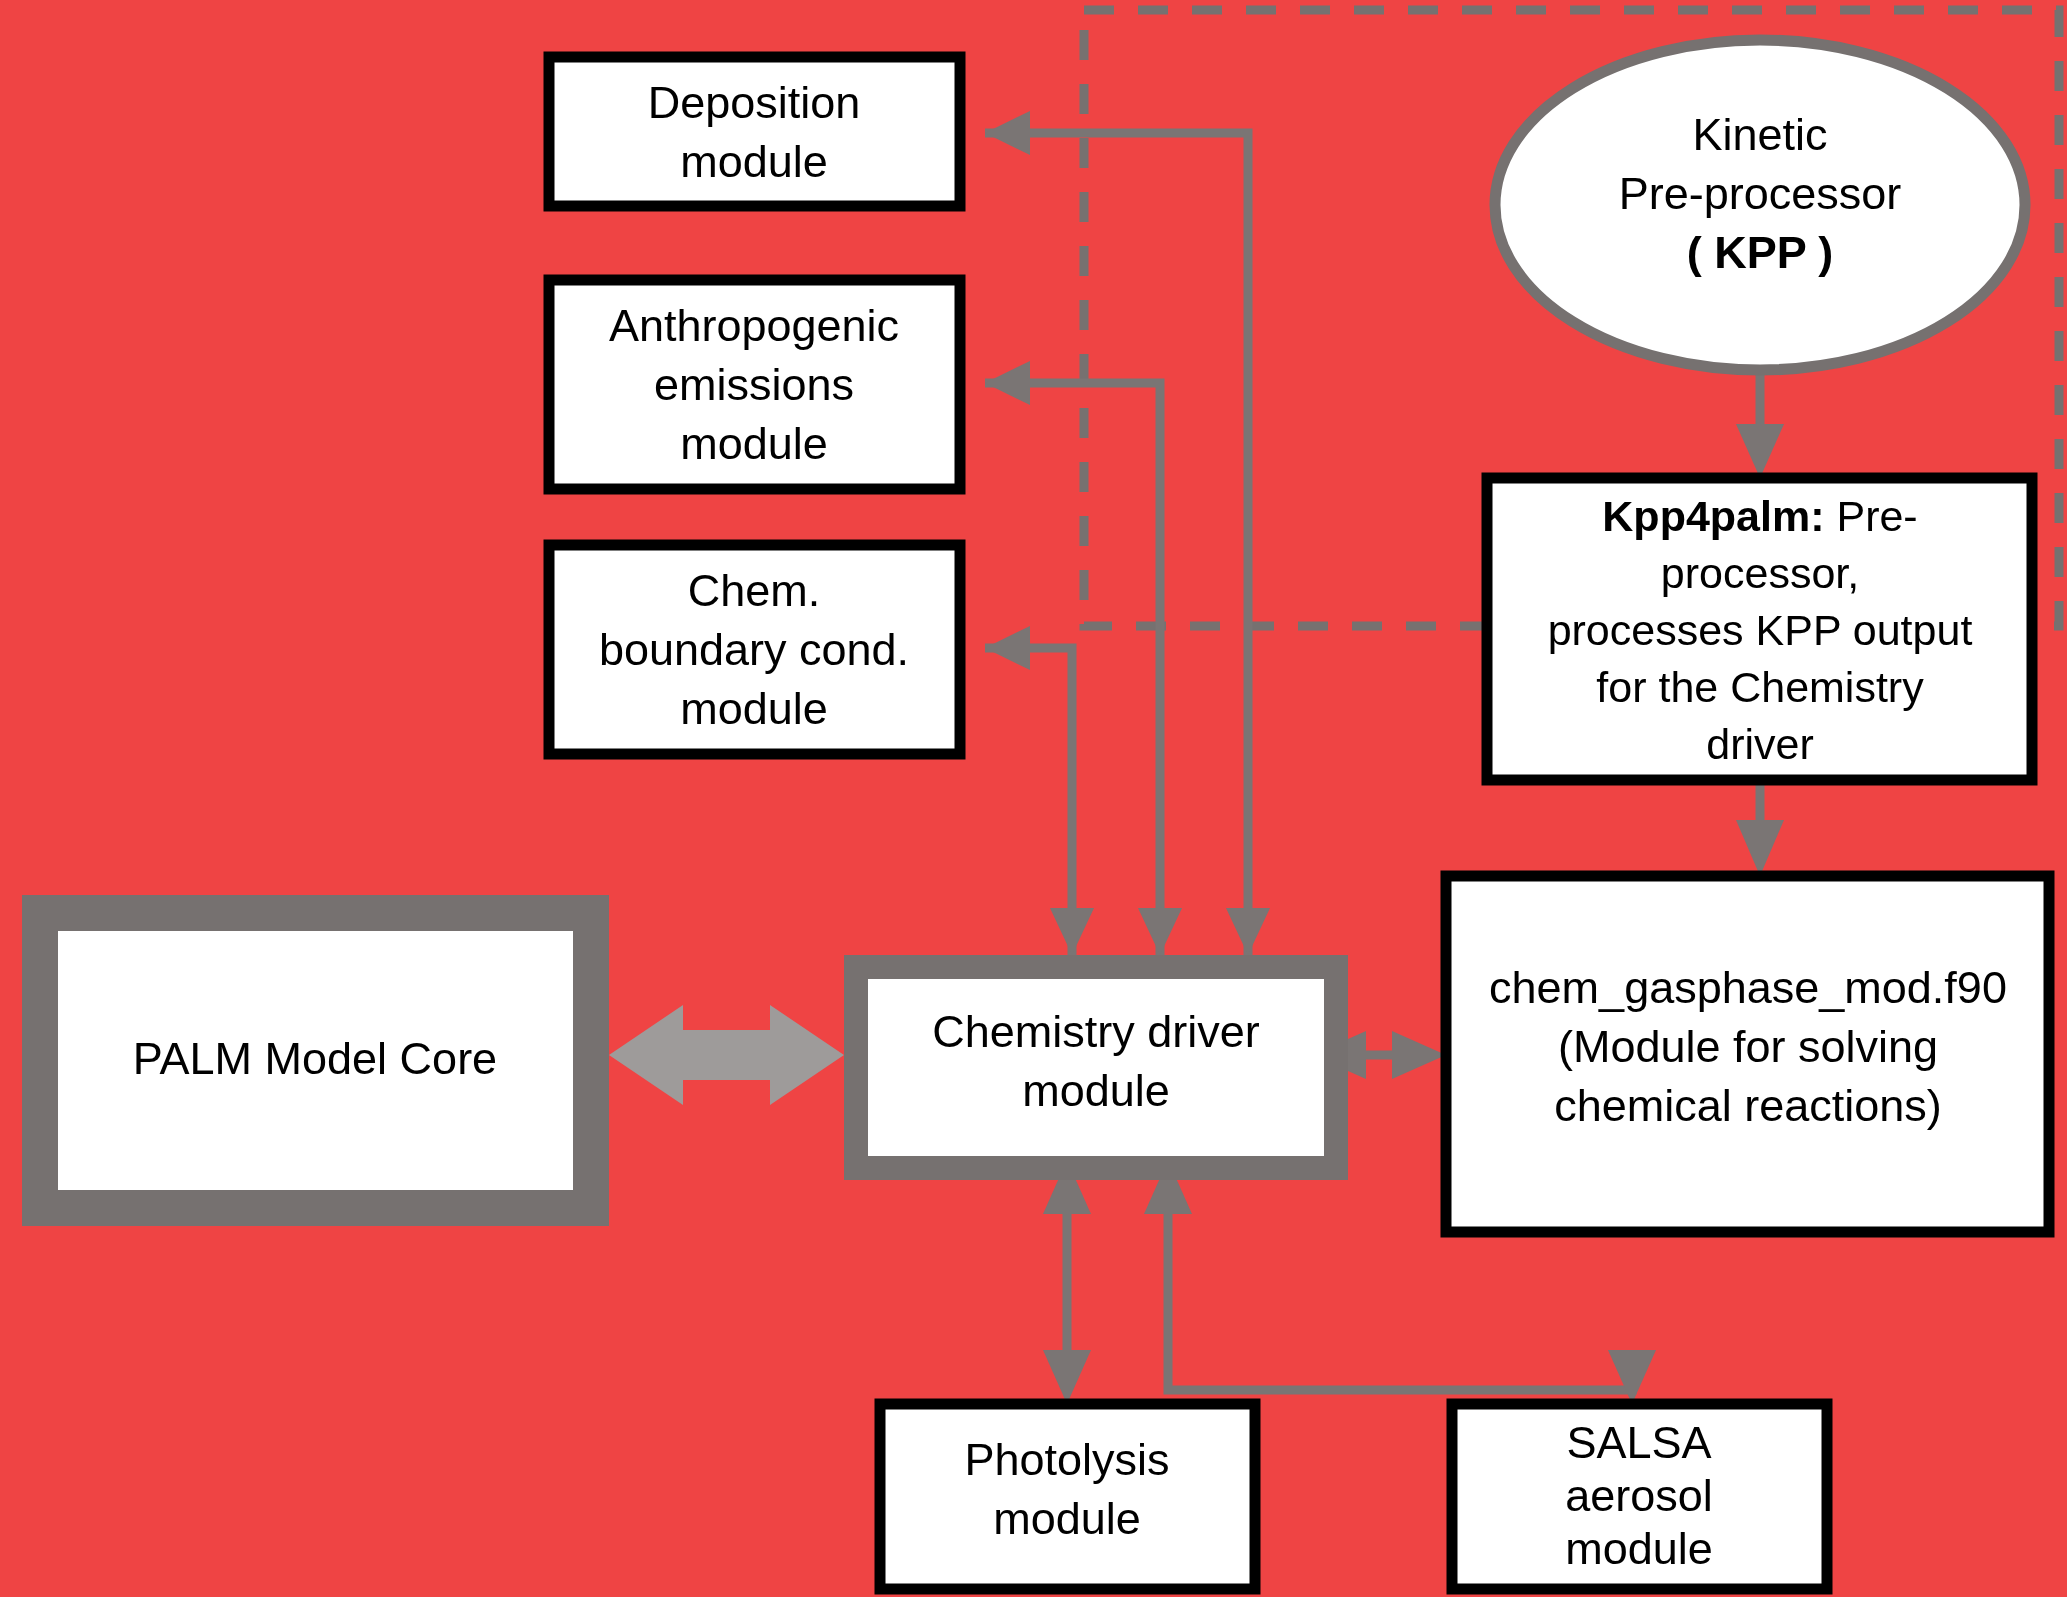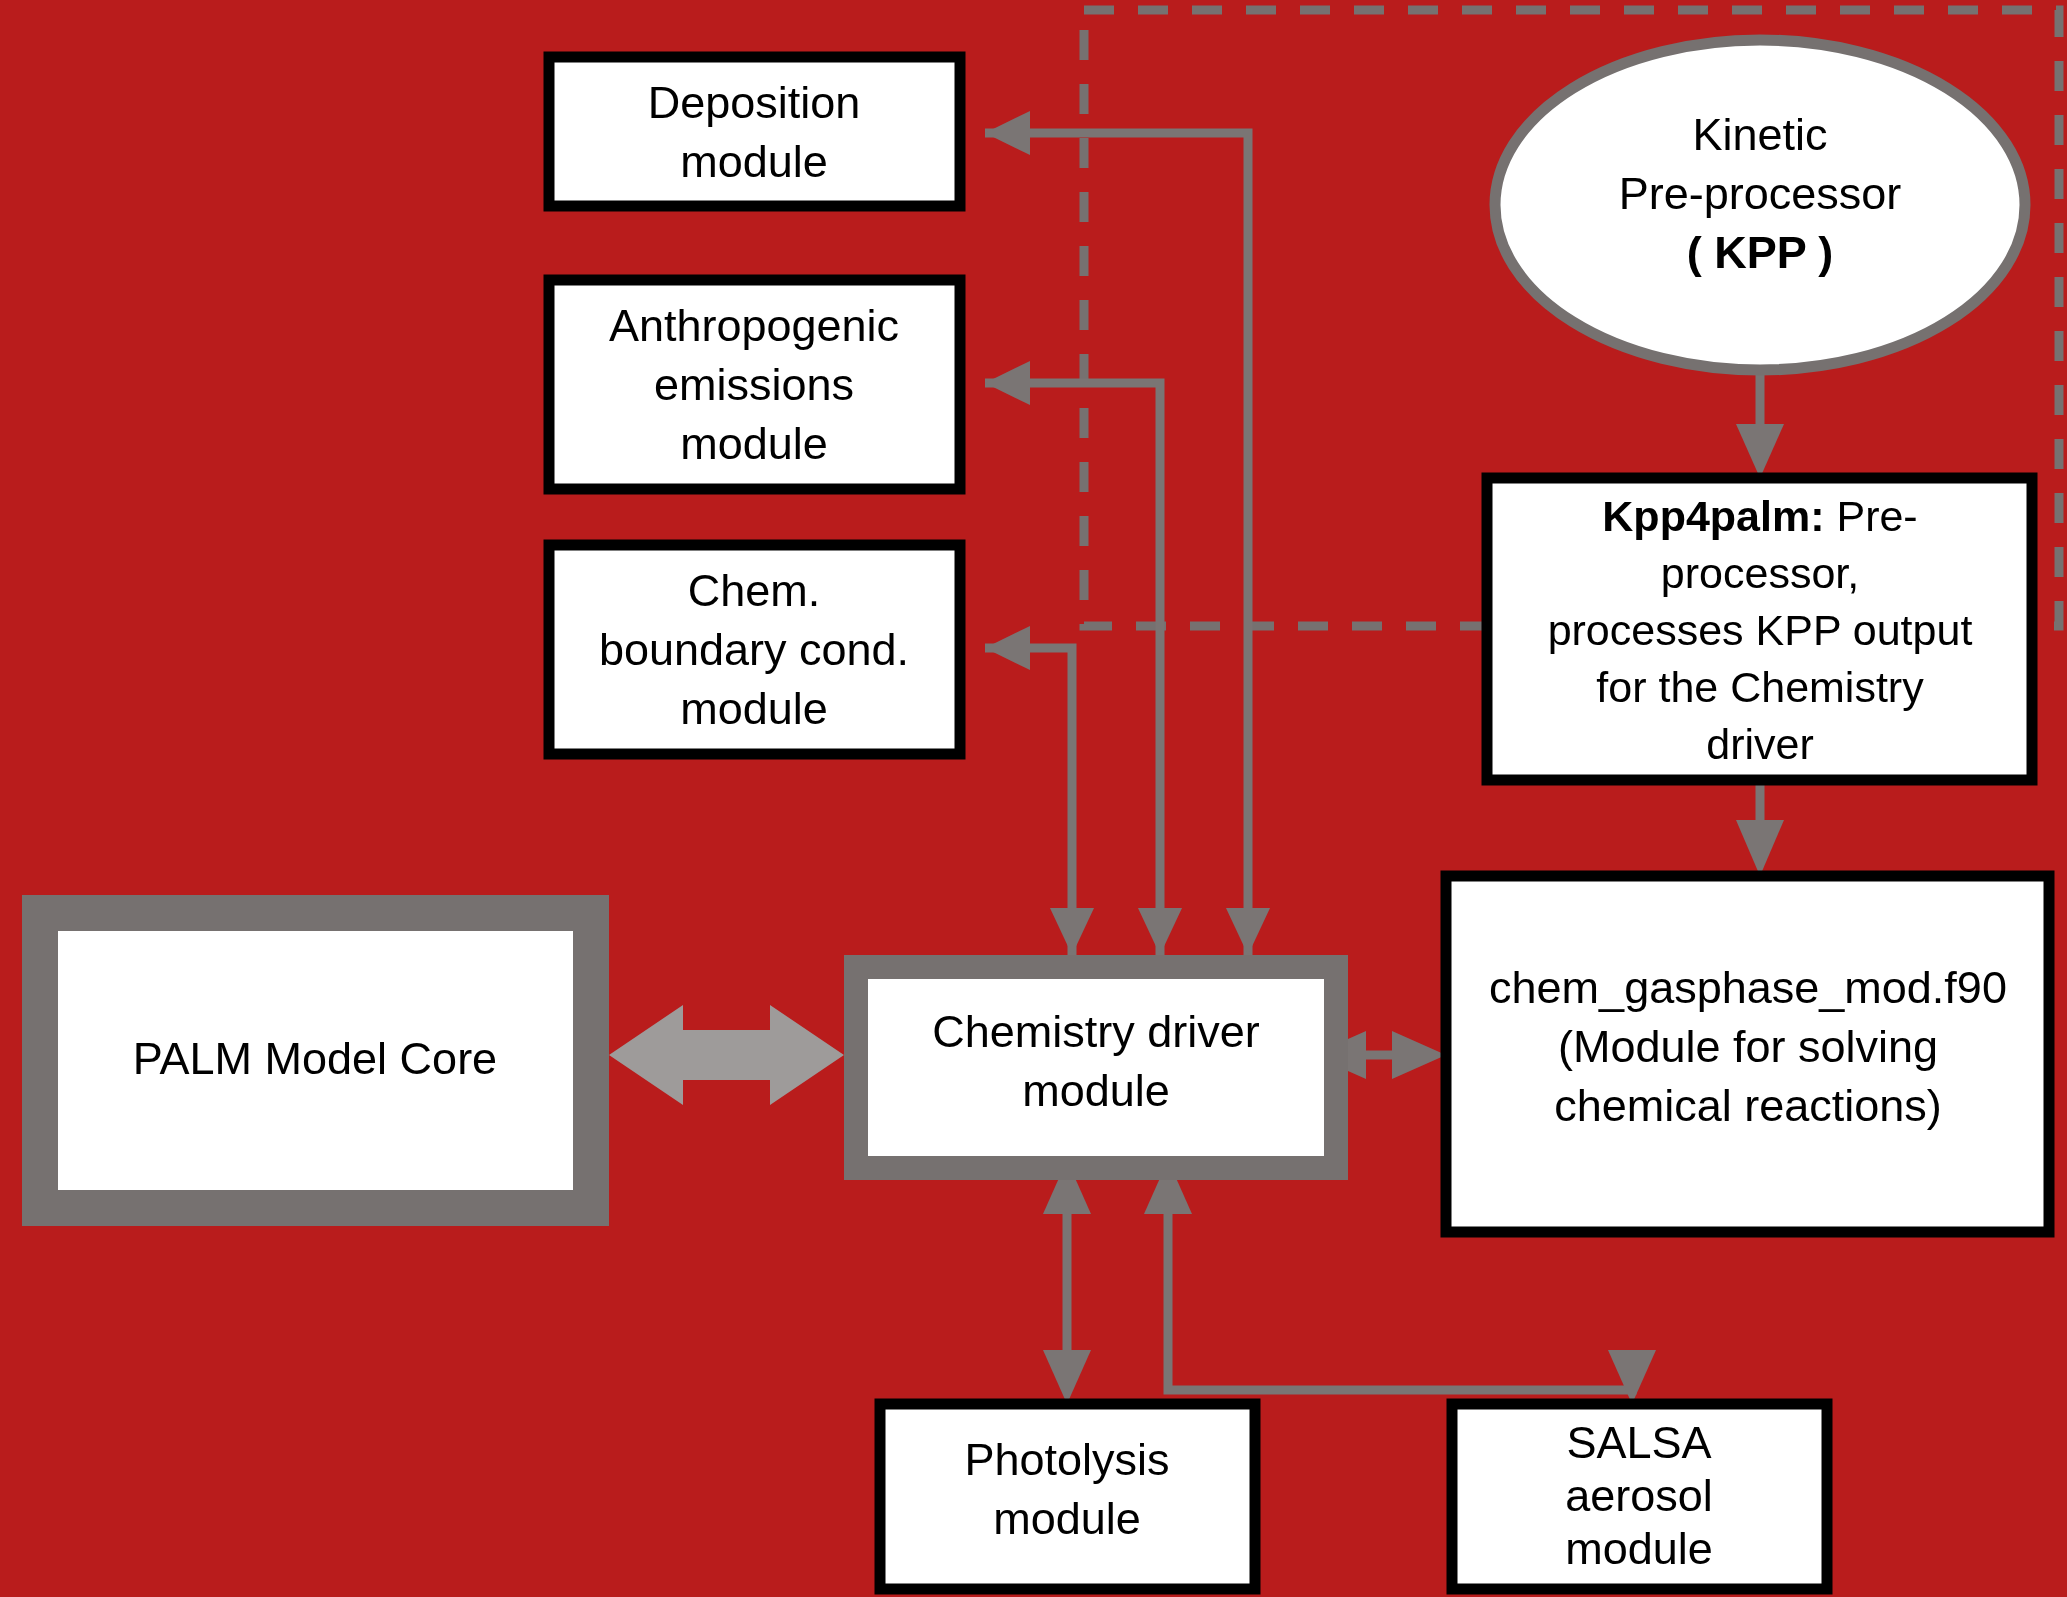--- a/index.html
+++ b/index.html
@@ -1,17 +1,17 @@
 <!DOCTYPE html>
 <html><head>
 <meta charset="utf-8">
 <style>
   html,body{margin:0;padding:0;background:#ffffff;}
   body{width:2067px;height:1597px;overflow:hidden;font-family:"Liberation Sans",sans-serif;}
-  #stage{position:relative;width:2067px;height:1597px;background:#b91c1c;}
+  #stage{position:relative;width:2067px;height:1597px;background:#ef4444;}
   svg#canvas{position:absolute;left:0;top:0;width:2067px;height:1597px;}
   .nodetext{font-family:"Liberation Sans",sans-serif;fill:#000;text-anchor:middle;}
   .t42{font-size:43px;}
   .t44{font-size:45px;}
   .bold{font-weight:bold;}
 </style>
 </head>
 <body>
 
 <div id="stage">

